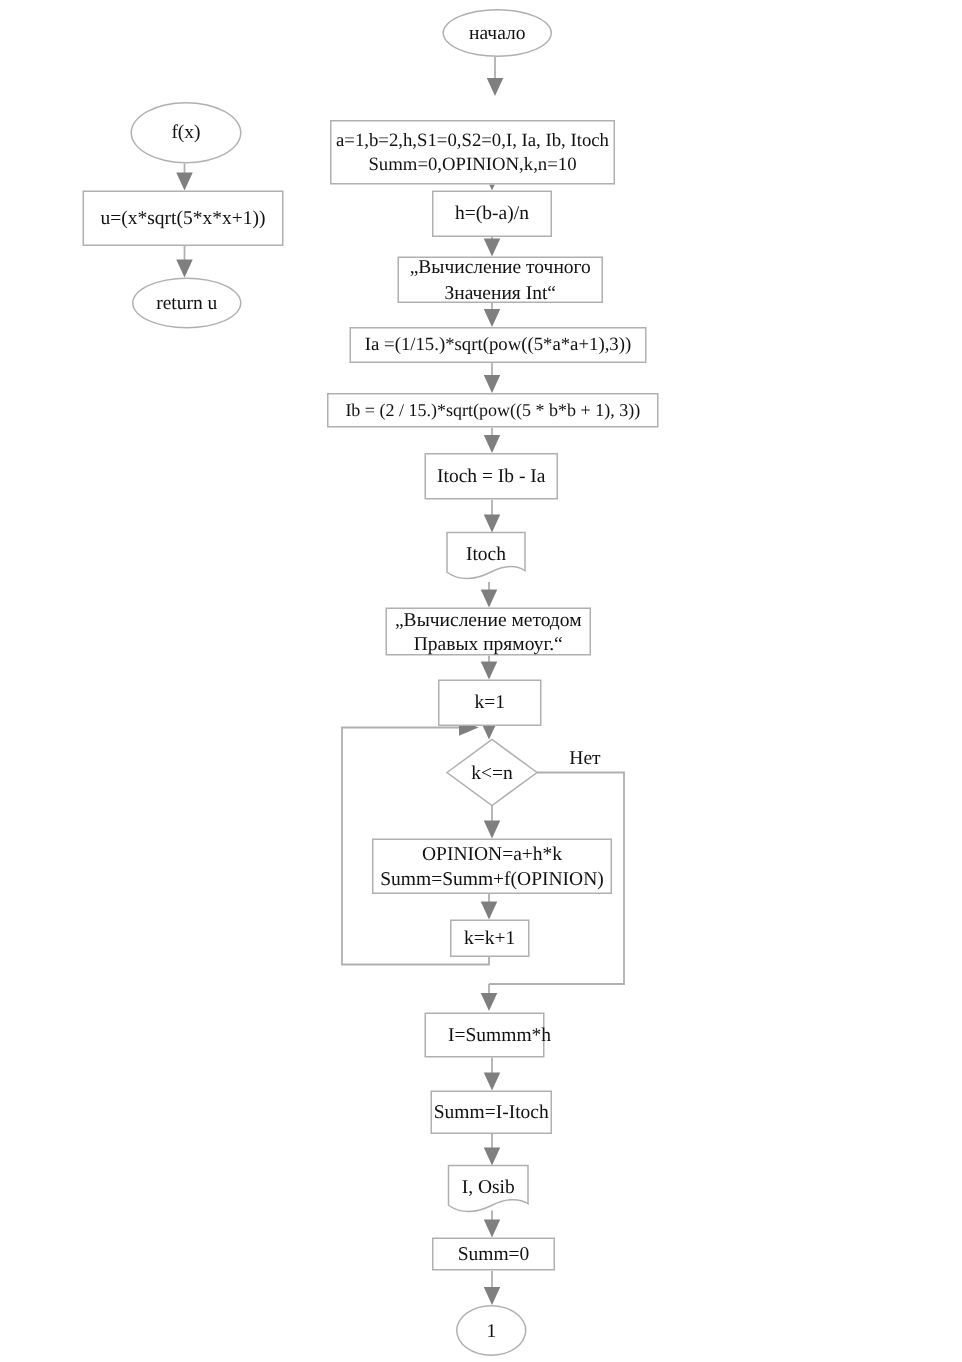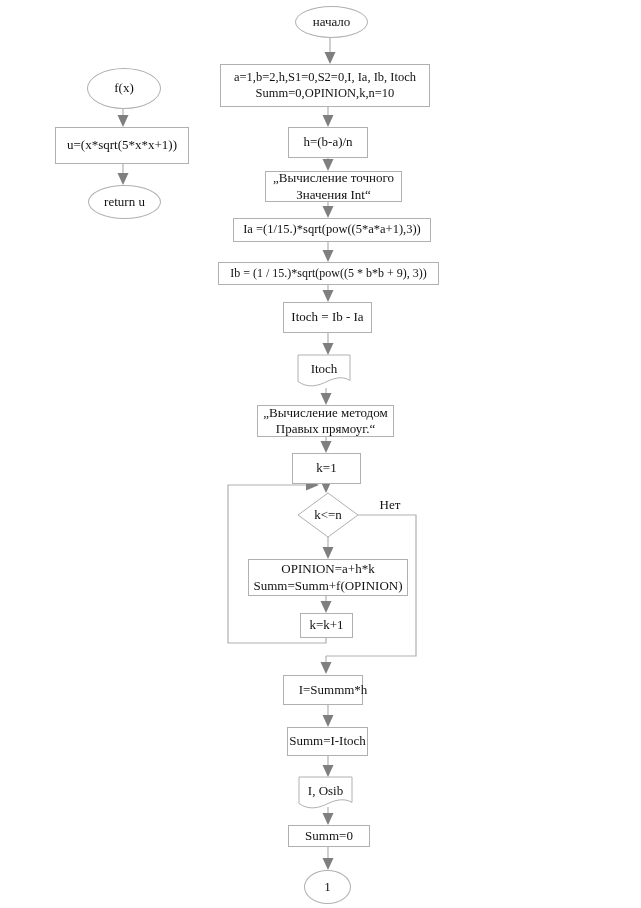--- a/index.html
+++ b/index.html
@@ -81,40 +81,40 @@
       <polygon class="arrowhead" points="322.5,858 333.5,858 328,870"></polygon>
       <polygon class="arrowhead" points="117.5,115 128.5,115 123,127"></polygon>
       <polygon class="arrowhead" points="117.5,173 128.5,173 123,185"></polygon>
     </g>
   </svg>
 
   <div class="node oval" style="left:295px;top:6px;width:73px;height:32px;">
     <span>начало</span>
   </div>
 
-  <div class="node fs125" style="left:220px;top:64px;width:210px;height:43px;">
+  <div class="node fs125" style="left:220px;top:80px;width:190px;height:43px;">
     <div>a=1,b=2,h,S1=0,S2=0,I, Ia, Ib, Itoch</div>
     <div>Summ=0,OPINION,k,n=10</div>
   </div>
 
   <div class="node" style="left:288px;top:127px;width:80px;height:31px;">
     <span>h=(b-a)/n</span>
   </div>
 
   <div class="node" style="left:265px;top:171px;width:137px;height:31px;">
     <div>„Вычисление точного</div>
     <div>Значения Int“</div>
   </div>
 
   <div class="node fs125" style="left:233px;top:218px;width:198px;height:24px;">
     <span>Ia =(1/15.)*sqrt(pow((5*a*a+1),3))</span>
   </div>
 
   <div class="node fs12" style="left:218px;top:262px;width:221px;height:23px;">
-    <span>Ib = (1 / 15.)*sqrt(pow((5 * b*b + 9), 3))</span>
+    <span>Ib = (2 / 15.)*sqrt(pow((5 * b*b + 1), 3))</span>
   </div>
 
   <div class="node" style="left:283px;top:302px;width:89px;height:31px;">
     <span>Itoch = Ib - Ia</span>
   </div>
 
   <div class="node plain" style="left:298px;top:358px;width:52px;height:22px;">
     <span>Itoch</span>
   </div>
 

